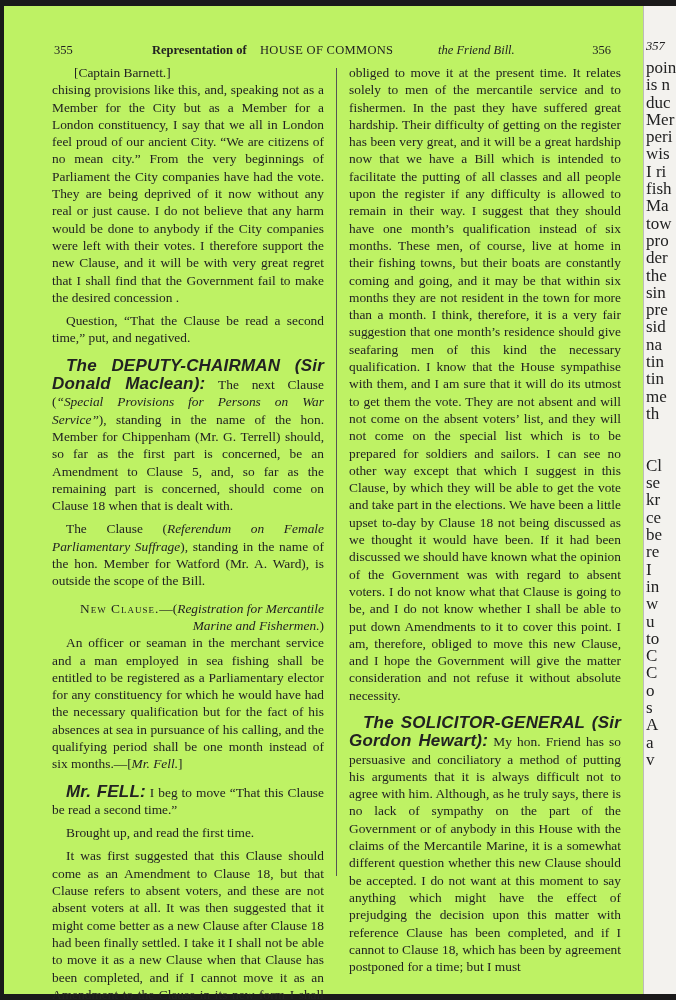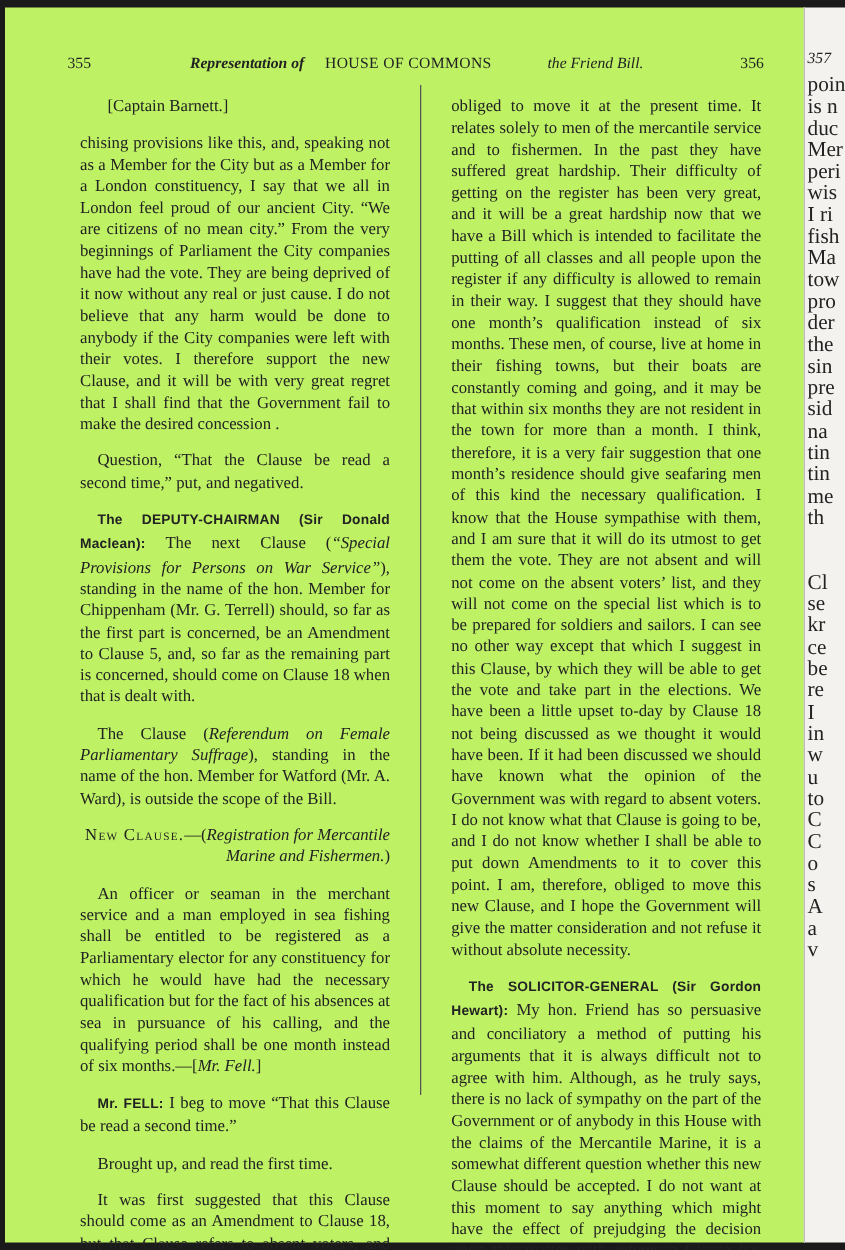--- a/index.html
+++ b/index.html
@@ -1,33 +1,33 @@
 <!DOCTYPE html>
 <html><head>
 <meta charset="utf-8">
 <style>
   html, body { margin:0; padding:0; }
   body { width:676px; height:1000px; background:#1a1a1a; position:relative; overflow:hidden; font-family:"Liberation Serif","DejaVu Serif",serif; color:#222; }
   .page { position:absolute; left:4px; top:6px; width:640px; height:988px; background:#bef264; }
   .page-right { position:absolute; left:643px; top:6px; width:33px; height:988px; background:#f3f2ee; border-left:1px solid #bbb; overflow:hidden; }
   .header { position:absolute; top:37px; left:50px; width:560px; height:16px; font-size:12.5px; }
   .hdr-num-l { position:absolute; left:0; top:0; }
-  .hdr-rep { position:absolute; left:98px; top:0; font-style:italic; font-weight:bold; }
+  .hdr-rep { position:absolute; left:98px; top:0; font-weight:bold; }
   .hdr-house { position:absolute; left:206px; top:0; letter-spacing:0.3px; }
   .hdr-bill { position:absolute; left:384px; top:0; font-style:italic; }
   .hdr-num-r { position:absolute; right:3px; top:0; }
   .col { position:absolute; top:58px; width:272px; font-size:13.4px; line-height:17.3px; text-align:justify; hyphens:none; }
   .col-left { left:48px; }
   .col-right { left:345px; }
   .divider { position:absolute; left:332px; top:62px; width:1px; height:808px; background:#555; }
-  p { margin:12px; }
+  p { margin:0; }
   .indent { text-indent:14px; }
   .gap { margin-top:6px; }
   .gap-lg { margin-top:10px; }
-  .speaker { font-family:"Liberation Sans","DejaVu Sans",sans-serif; font-weight:bold; font-size:11px; letter-spacing:0.2px; }
+  .speaker { font-family:"Liberation Sans","DejaVu Sans",sans-serif; font-weight:bold; font-size:17px; letter-spacing:0.2px;font-style:italic; }
   .sc { font-variant:small-caps; letter-spacing:1px; }
   .center { text-align:right; }
   em { font-style:italic; }
   .capt { padding-left:22px; }
   .r-head { position:absolute; top:33px; left:2px; font-size:12.5px;font-style:italic; }
   .r-lines { position:absolute; top:53px; left:2px; font-size:17px; line-height:17.3px; white-space:pre; }
 </style>
 </head>
 <body>
 

